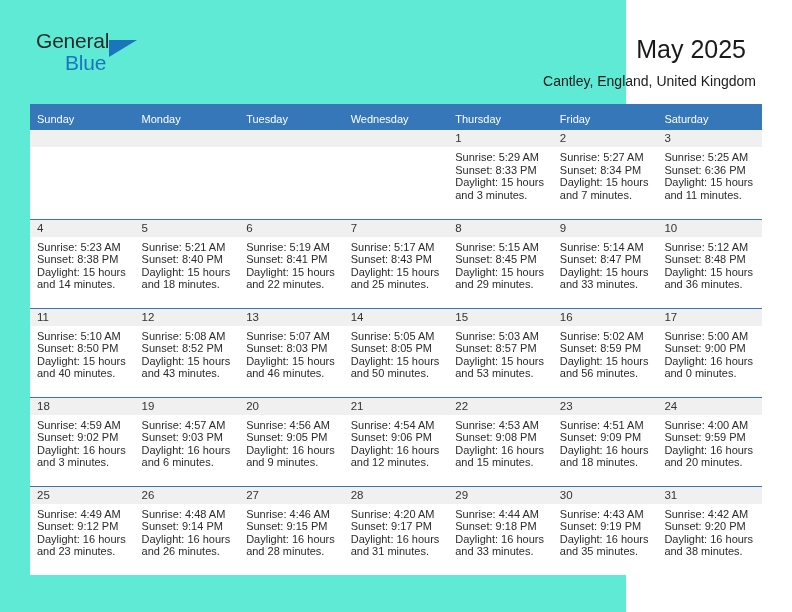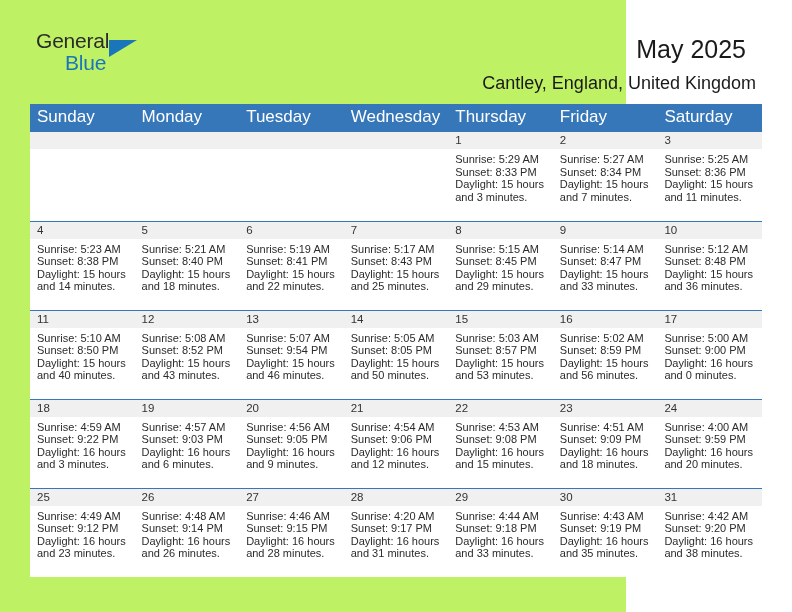--- a/index.html
+++ b/index.html
@@ -8,21 +8,21 @@
     padding: 0;
     width: 792px;
     height: 612px;
     background: #ffffff;
     font-family: "Liberation Sans", sans-serif;
   }
   .page {
     position: relative;
     width: 626px;
     height: 612px;
-    background: #bef264;
+    background: #5eead4;
   }
 
   
   .header {
     position: absolute;
     left: 0; top: 0;
     width: 792px;
     height: 100px;
     padding: 0 36px;
     display: flex;
@@ -64,42 +64,42 @@
     text-align: right;
   }
   .cal-title {
     font-size: 25px;
     color: #1a1a1a;
     font-weight: normal;
     line-height: 1.1;
     margin: 10px;
   }
   .cal-sub {
-    font-size: 18px;
+    font-size: 14px;
     color: #1a1a1a;
     margin-top: 9px;
     line-height: 1.1;
   }
 
   
   .calendar {
     position: absolute;
     left: 30px;
     top: 104px;
     width: 732px;
     border-collapse: collapse;
     table-layout: fixed;
   }
   .calendar th {
     background: #3577b8;
     color: #ffffff;
-    font-size: 17px;
+    font-size: 11px;
     font-weight: normal;
     text-align: left;
-    padding: 3px 0 5px 7px;
+    padding: 9px 0 5px 7px;
     height: 21px;
     border: none;
   }
   .calendar td {
     width: 104.57px;
     height: 89px;
     vertical-align: top;
     padding: 0;
     border: none;
     border-top: 1px solid #3577b8;
@@ -188,21 +188,21 @@
               <div>Sunrise: 5:27 AM</div>
               <div>Sunset: 8:34 PM</div>
               <div>Daylight: 15 hours</div>
               <div>and 7 minutes.</div>
             </div>
           </td>
           <td>
             <div class="daynum">3</div>
             <div class="cellbody">
               <div>Sunrise: 5:25 AM</div>
-              <div>Sunset: 8:36 PM</div>
+              <div>Sunset: 6:36 PM</div>
               <div>Daylight: 15 hours</div>
               <div>and 11 minutes.</div>
             </div>
           </td>
         </tr>
         <tr class="week-row">
           <td>
             <div class="daynum">4</div>
             <div class="cellbody">
               <div>Sunrise: 5:23 AM</div>
@@ -282,21 +282,21 @@
               <div>Sunrise: 5:08 AM</div>
               <div>Sunset: 8:52 PM</div>
               <div>Daylight: 15 hours</div>
               <div>and 43 minutes.</div>
             </div>
           </td>
           <td>
             <div class="daynum">13</div>
             <div class="cellbody">
               <div>Sunrise: 5:07 AM</div>
-              <div>Sunset: 9:54 PM</div>
+              <div>Sunset: 8:03 PM</div>
               <div>Daylight: 15 hours</div>
               <div>and 46 minutes.</div>
             </div>
           </td>
           <td>
             <div class="daynum">14</div>
             <div class="cellbody">
               <div>Sunrise: 5:05 AM</div>
               <div>Sunset: 8:05 PM</div>
               <div>Daylight: 15 hours</div>
@@ -329,21 +329,21 @@
               <div>Daylight: 16 hours</div>
               <div>and 0 minutes.</div>
             </div>
           </td>
         </tr>
         <tr class="week-row">
           <td>
             <div class="daynum">18</div>
             <div class="cellbody">
               <div>Sunrise: 4:59 AM</div>
-              <div>Sunset: 9:22 PM</div>
+              <div>Sunset: 9:02 PM</div>
               <div>Daylight: 16 hours</div>
               <div>and 3 minutes.</div>
             </div>
           </td>
           <td>
             <div class="daynum">19</div>
             <div class="cellbody">
               <div>Sunrise: 4:57 AM</div>
               <div>Sunset: 9:03 PM</div>
               <div>Daylight: 16 hours</div>

